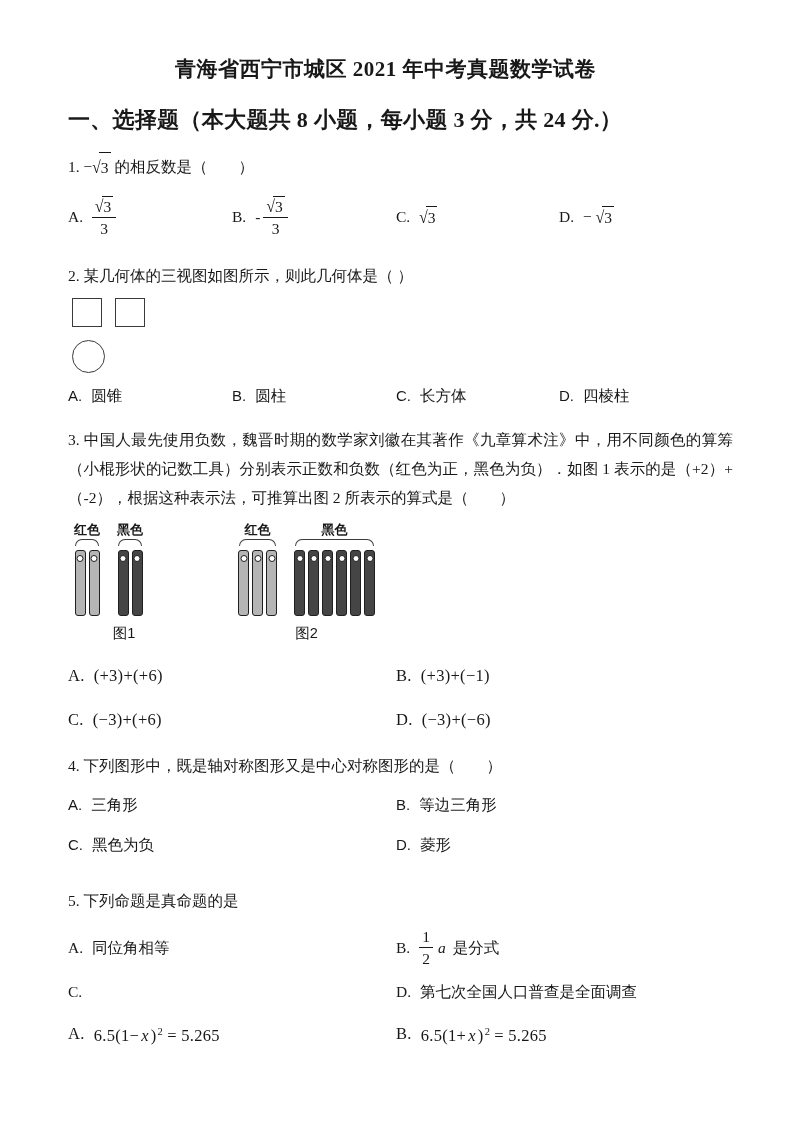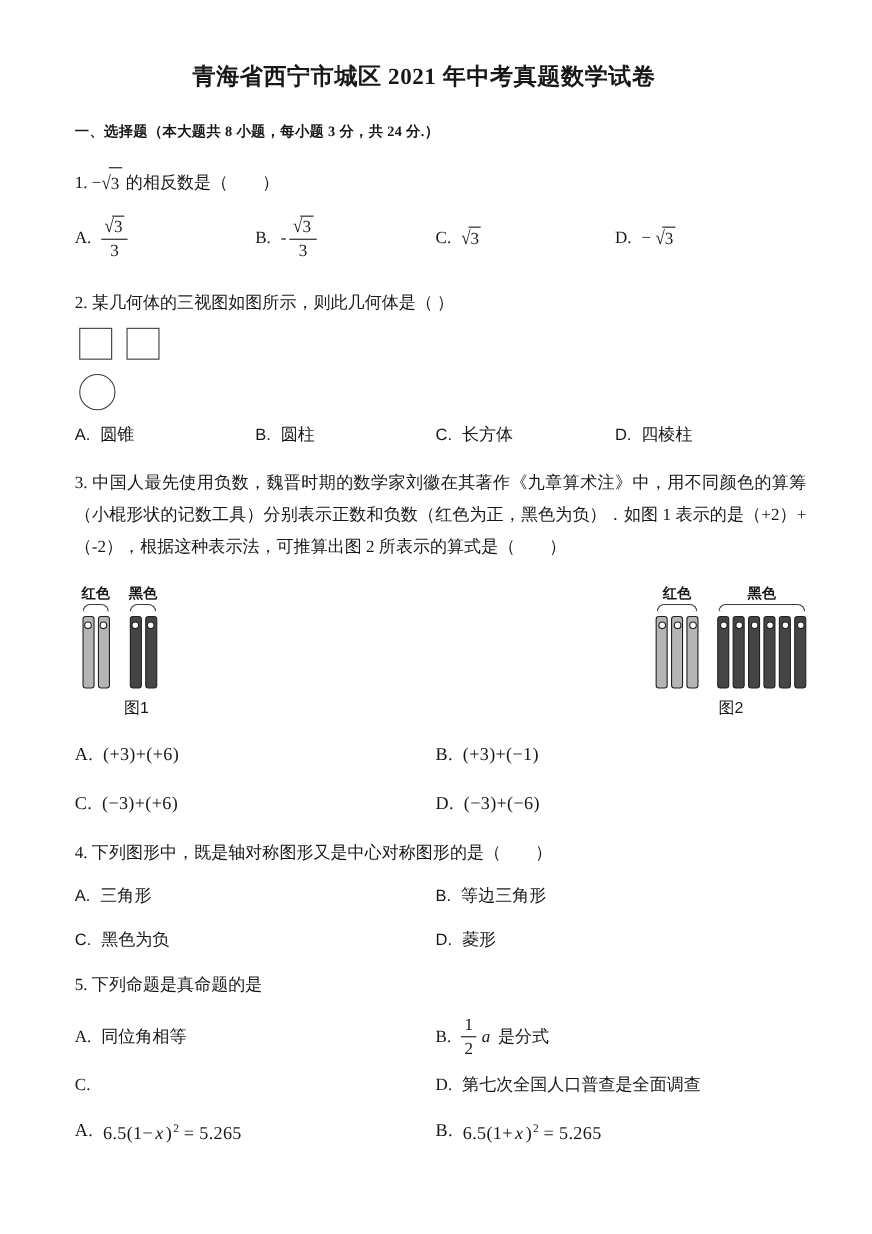--- a/index.html
+++ b/index.html
@@ -13,25 +13,25 @@
     position:relative;box-sizing:border-box;
     width:793px;height:1122px;
     padding:54px 60px 0 68px;
     overflow:hidden;background:#fff;
   }
   .title{
     font-size:21px;font-weight:700;text-align:center;
     margin:0 30px 0 0;letter-spacing:.5px;line-height:30px;
   }
   .section-heading{
-    font-size:13px;font-weight:700;margin:24px 0 0;line-height:24px;letter-spacing:.3px;
+    font-size:22px;font-weight:700;margin:24px 0 0;line-height:24px;letter-spacing:.3px;
   }
   .stem{font-size:15.5px;line-height:29px;margin:0;text-align:justify;}
   .mt20{margin-top:20px;} .mt18{margin-top:18px;} .mt14{margin-top:14px;}
-  .mt22{margin-top:22px;} .mt26{margin-top:15px;} .mt12{margin-top:12px;}
+  .mt22{margin-top:22px;} .mt26{margin-top:30px;} .mt12{margin-top:12px;}
 
   
   .opts4{display:grid;grid-template-columns:164px 164px 163px auto;align-items:center;}
   .opts2{display:grid;grid-template-columns:328px auto;align-items:center;}
   .opt{display:flex;align-items:center;gap:9px;font-size:15.5px;line-height:22px;}
   .olabel{flex:0 0 auto;}
   .sans, .sans .olabel{font-family:"Liberation Sans","DejaVu Sans",sans-serif;font-size:15px;}
   .mathopt{font-size:16.5px;letter-spacing:.3px;}
 
   
@@ -45,21 +45,21 @@
   sup.sq2{font-size:10.5px;vertical-align:6px;margin-left:1px;}
   .eqgap{margin-left:4px;}
 
   
   .views{margin:8px 0 0 4px;}
   .vrow{display:flex;gap:13px;}
   .sqshape{width:28px;height:27px;border:1.6px solid #3a3a3a;background:#fff;}
   .circshape{width:31px;height:31px;border:1.6px solid #3a3a3a;border-radius:50%;margin:13px 0 0 0;}
 
   
-  .rodwrap{display:flex;gap:27px;margin:20px 0 0 6px;justify-content:space-between;}
+  .rodwrap{display:flex;gap:64px;margin:10px 0 0 6px;}
   .rodfig{display:flex;flex-direction:column;}
   .groups{display:flex;gap:17px;align-items:flex-end;}
   .subgroup{display:flex;flex-direction:column;align-items:center;}
   .sg-label{font-size:13px;font-weight:700;line-height:15px;font-family:"Liberation Sans","DejaVu Sans",sans-serif;}
   .sg-brace{align-self:stretch;height:6px;border:1.4px solid #3c3c3c;border-bottom:none;border-radius:8px 8px 0 0;margin:2px 1px 4px;}
   .rods{display:flex;gap:3px;}
   .rod{position:relative;width:11px;height:66px;border:1.8px solid #202020;border-radius:3px;box-sizing:border-box;}
   .rod::after{content:'';position:absolute;top:4px;left:50%;transform:translateX(-50%);
     width:5px;height:5px;background:#fff;border:1.6px solid #202020;border-radius:50%;}
   .rod.red{background:#b5b5b5;}

